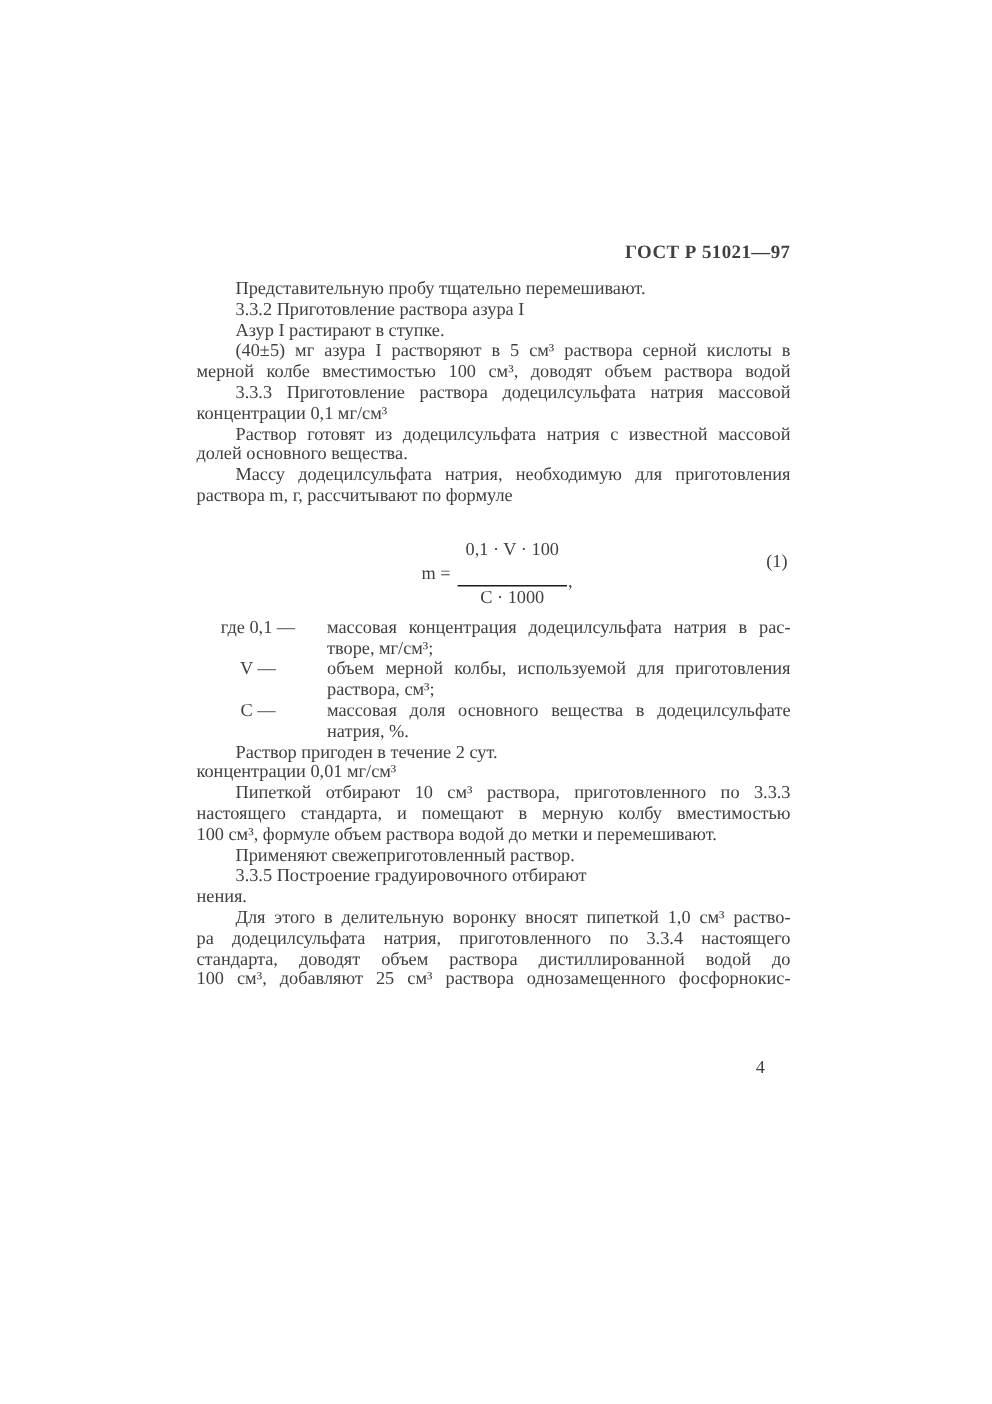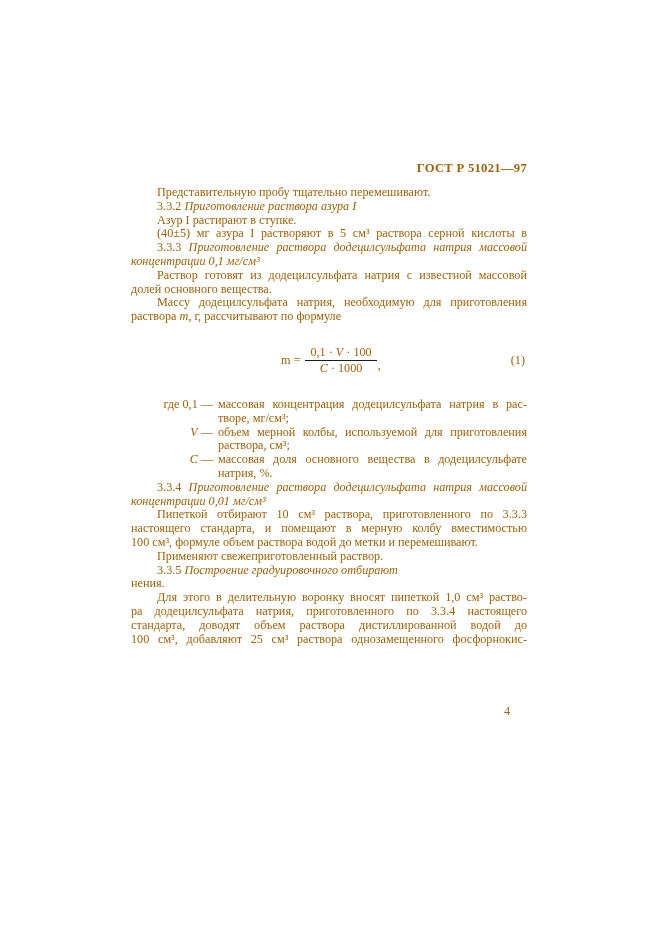--- a/index.html
+++ b/index.html
@@ -1,21 +1,21 @@
 <!DOCTYPE html>
 <html><head>
 <meta charset="utf-8">
 <title>ГОСТ Р 51021—97 — страница 4</title>
 <style>
   html,body{margin:0;padding:0;background:#ffffff;}
   .page{
     position:relative;
     width:661px;height:936px;
     background:#ffffff;
-    color:#a16207;
+    color:#404040;
     font-family:"Liberation Serif","DejaVu Serif",serif;
     font-size:12.2px;
     line-height:13.8px;
     overflow:hidden;
   }
   .column{
     position:absolute;
     left:131px;top:161px;
     width:396px;
   }
@@ -25,39 +25,39 @@
     font-size:12.6px;
     line-height:14px;
     height:14px;
     margin-bottom:11px;
     letter-spacing:.3px;
     white-space:nowrap;
   }
   .line{height:13.8px;white-space:normal;}
   .line.ind{text-indent:26px;}
   .line.j{text-align:justify;text-align-last:justify;}
-  .it{font-style:italic;}
+  .it{}
   .def-row{display:flex;height:13.8px;}
-  .def-term{flex:0 0 82px;width:82px;text-align:right;white-space:nowrap;}
+  .def-term{flex:0 0 82px;width:82px;text-align:center;white-space:nowrap;}
   .def-desc{flex:1;margin-left:5px;}
   .def-desc.j{text-align:justify;text-align-last:justify;}
   .formula{
     position:relative;
     height:74px;
   }
   .f-main{
     position:absolute;
     left:150px;top:22px;
     display:flex;
     align-items:center;
     line-height:13px;
   }
   .f-lhs{margin-right:5px;white-space:pre;}
   .frac{display:inline-block;text-align:center;}
-  .f-num{display:block;padding:0 5px 1px 5px;border-bottom:1px solid #1b1b1b;white-space:pre;}
+  .f-num{display:block;padding:0 5px 17px 5px;border-bottom:1px solid #1b1b1b;white-space:pre;}
   .f-den{display:block;padding-top:1px;white-space:pre;}
   .f-comma{margin-left:1px;transform:translateY(5px);}
   .f-number{
     position:absolute;
     right:2px;top:50%;
     transform:translateY(-50%);
   }
   .page-number{
     position:absolute;
     left:131px;top:705px;
@@ -73,20 +73,21 @@
 <div class="page">
   <div class="column">
 
     <div class="running-header">ГОСТ Р 51021—97</div>
 
     <div id="lines-top">
         <div class="line ind"><span>Представительную пробу тщательно перемешивают.</span></div>
         <div class="line ind"><span>3.3.2 </span><span class="it">Приготовление раствора азура I</span></div>
         <div class="line ind"><span>Азур I растирают в ступке.</span></div>
         <div class="line ind j"><span>(40±5) мг азура I растворяют в 5 см³ раствора серной кислоты в</span></div>
+        <div class="line j"><span>мерной колбе вместимостью 100 см³, доводят объем раствора водой</span></div>
         <div class="line ind j"><span>3.3.3 </span><span class="it">Приготовление раствора додецилсульфата натрия массовой</span></div>
         <div class="line "><span class="it">концентрации 0,1 мг/см³</span></div>
         <div class="line ind j"><span>Раствор готовят из додецилсульфата натрия с известной массовой</span></div>
         <div class="line "><span>долей основного вещества.</span></div>
         <div class="line ind j"><span>Массу додецилсульфата натрия, необходимую для приготовления</span></div>
         <div class="line "><span>раствора </span><span class="it">m</span><span>, г, рассчитывают по формуле</span></div>
       </div>
 
     <div class="formula">
       <div class="f-main">
@@ -118,21 +119,21 @@
           <div class="def-desc "><span>раствора, см³;</span></div>
         </div>
         <div class="def-row">
           <div class="def-term"><span class="it">C</span><span> —</span></div>
           <div class="def-desc j"><span>массовая доля основного вещества в додецилсульфате</span></div>
         </div>
         <div class="def-row">
           <div class="def-term"></div>
           <div class="def-desc "><span>натрия, %.</span></div>
         </div>
-        <div class="line ind j"><span>3.3.4 </span><span class="it">Приготовление раствора додецилсульфата натрия массовой</span></div>
+        <div class="line ind"><span>Раствор пригоден в течение 2 сут.</span></div>
         <div class="line "><span class="it">концентрации 0,01 мг/см³</span></div>
         <div class="line ind j"><span>Пипеткой отбирают 10 см³ раствора, приготовленного по 3.3.3</span></div>
         <div class="line j"><span>настоящего стандарта, и помещают в мерную колбу вместимостью</span></div>
         <div class="line "><span>100 см³, формуле объем раствора водой до метки и перемешивают.</span></div>
         <div class="line ind"><span>Применяют свежеприготовленный раствор.</span></div>
         <div class="line ind"><span>3.3.5 </span><span class="it">Построение градуировочного отбирают</span></div>
         <div class="line "><span>нения.</span></div>
         <div class="line ind j"><span>Для этого в делительную воронку вносят пипеткой 1,0 см³ раство-</span></div>
         <div class="line j"><span>ра додецилсульфата натрия, приготовленного по 3.3.4 настоящего</span></div>
         <div class="line j"><span>стандарта, доводят объем раствора дистиллированной водой до</span></div>

